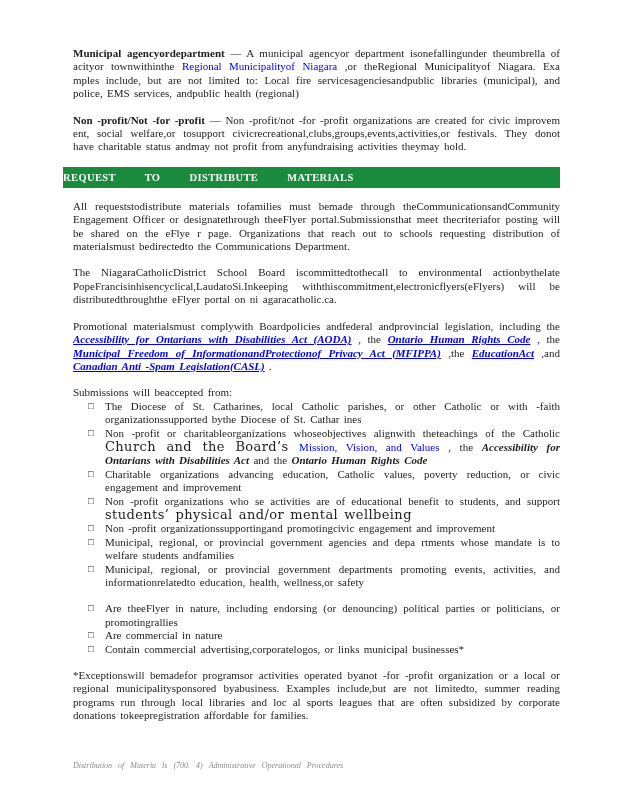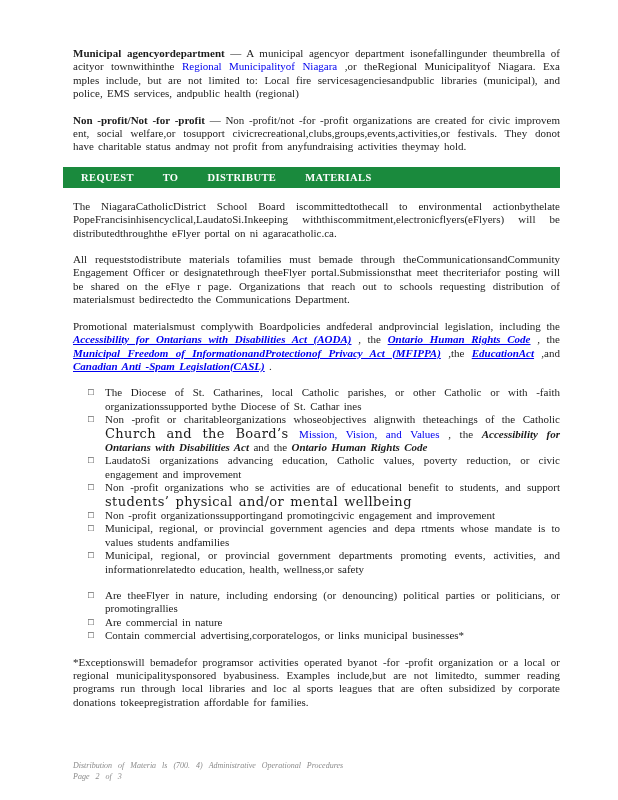--- a/index.html
+++ b/index.html
@@ -19,21 +19,21 @@
     font-family:"Liberation Serif",serif;
     font-size:11px;line-height:13.4px;
     text-align:justify;word-spacing:1.6px;
   }
   .para{margin:0 0 13px 0;}
   b.term{font-weight:bold;}
   .banner{
     margin:1px 0 12px -10px;width:497px;height:21px;
     background:var(--banner-green);
     color:#ffffff;font-weight:bold;font-size:10.5px;line-height:21px;
-    padding-left:18px;letter-spacing:.4px;word-spacing:26px;
+    padding-left:0;letter-spacing:.4px;word-spacing:26px;
     text-align:left;
   }
   a{cursor:pointer;text-decoration:none;}
   .plain-link{color:var(--link-blue);}
   .doclink{color:var(--link-blue);font-weight:bold;font-style:italic;text-decoration:underline;}
   .act{font-style:italic;font-weight:bold;}
   .altfont{font-family:"DejaVu Serif",serif;font-size:13px;letter-spacing:.4px;}
   .heading-line{margin:0;}
   ul.blist{margin:0 0 13px 0;padding:0;list-style:none;}
   ul.blist li{display:flex;}
@@ -51,50 +51,51 @@
 
 <div class="page">
   <div class="content">
 
     <p class="para"><b class="term">Municipal agencyordepartment </b><span>— A municipal agencyor department isonefallingunder theumbrella of acityor townwithinthe </span><a class="plain-link">Regional Municipalityof Niagara</a><span> ,or theRegional Municipalityof Niagara. Exa mples include, but are not limited to: Local fire servicesagenciesandpublic libraries (municipal), and police, EMS services, andpublic health (regional)</span></p>
 
     <p class="para"><b class="term">Non -profit/Not -for -profit </b><span>— Non -profit/not -for -profit organizations are created for civic improvem ent, social welfare,or tosupport civicrecreational,clubs,groups,events,activities,or festivals. They donot have charitable status andmay not profit from anyfundraising activities theymay hold.</span></p>
 
     <div class="banner"><span>REQUEST TO DISTRIBUTE MATERIALS</span></div>
 
+    <p class="para">All requeststodistribute materials tofamilies must bemade through theCommunicationsandCommunity Engagement Officer or designatethrough theeFlyer portal.Submissionsthat meet thecriteriafor posting will be shared on the eFlye r page. Organizations that reach out to schools requesting distribution of materialsmust bedirectedto the Communications Department.</p>
+
     <p class="para">The NiagaraCatholicDistrict School Board iscommittedtothecall to environmental actionbythelate PopeFrancisinhisencyclical,LaudatoSi.Inkeeping withthiscommitment,electronicflyers(eFlyers) will be distributedthroughthe eFlyer portal on ni agaracatholic.ca.</p>
-
-    <p class="para">All requeststodistribute materials tofamilies must bemade through theCommunicationsandCommunity Engagement Officer or designatethrough theeFlyer portal.Submissionsthat meet thecriteriafor posting will be shared on the eFlye r page. Organizations that reach out to schools requesting distribution of materialsmust bedirectedto the Communications Department.</p>
 
     <p class="para"><span>Promotional materialsmust complywith Boardpolicies andfederal andprovincial legislation, including the </span><a class="doclink">Accessibility for Ontarians with Disabilities Act (AODA)</a><span> , the </span><a class="doclink">Ontario Human Rights Code</a><span> , the </span><a class="doclink">Municipal Freedom of InformationandProtectionof Privacy Act (MFIPPA)</a><span> ,the </span><a class="doclink">EducationAct</a><span> ,and </span><a class="doclink">Canadian Anti -Spam Legislation(CASL)</a><span> .</span></p>
 
+    <p class="para heading-line">Submissions will beaccepted from:</p>
     <ul class="blist">
       <li>
           <span class="bmark">□</span>
           <span class="litext">The Diocese of St. Catharines, local Catholic parishes, or other Catholic or with -faith organizationssupported bythe Diocese of St. Cathar ines</span>
         </li>
       <li>
           <span class="bmark">□</span>
           <span class="litext"><span>Non -profit or charitableorganizations whoseobjectives alignwith theteachings of the Catholic </span><span class="altfont">Church and the Board’s </span><a class="plain-link">Mission, Vision, and Values</a><span> , the </span><span class="act">Accessibility for Ontarians with Disabilities Act</span><span> and the </span><span class="act">Ontario Human Rights Code</span></span>
         </li>
       <li>
           <span class="bmark">□</span>
-          <span class="litext">LaudatoSi organizations advancing education, Catholic values, poverty reduction, or civic engagement and improvement</span>
+          <span class="litext">Charitable organizations advancing education, Catholic values, poverty reduction, or civic engagement and improvement</span>
         </li>
       <li>
           <span class="bmark">□</span>
           <span class="litext"><span>Non -profit organizations who se activities are of educational benefit to students, and support </span><span class="altfont">students’ physical and/or mental wellbeing</span></span>
         </li>
       <li>
           <span class="bmark">□</span>
           <span class="litext">Non -profit organizationssupportingand promotingcivic engagement and improvement</span>
         </li>
       <li>
           <span class="bmark">□</span>
-          <span class="litext">Municipal, regional, or provincial government agencies and depa rtments whose mandate is to values students andfamilies</span>
+          <span class="litext">Municipal, regional, or provincial government agencies and depa rtments whose mandate is to welfare students andfamilies</span>
         </li>
       <li>
           <span class="bmark">□</span>
           <span class="litext">Municipal, regional, or provincial government departments promoting events, activities, and informationrelatedto education, health, wellness,or safety</span>
         </li>
     </ul>
 
     <ul class="blist">
       <li>
           <span class="bmark">□</span>
@@ -109,15 +110,14 @@
           <span class="litext">Contain commercial advertising,corporatelogos, or links municipal businesses*</span>
         </li>
     </ul>
 
     <p class="para">*Exceptionswill bemadefor programsor activities operated byanot -for -profit organization or a local or regional municipalitysponsored byabusiness. Examples include,but are not limitedto, summer reading programs run through local libraries and loc al sports leagues that are often subsidized by corporate donations tokeepregistration affordable for families.</p>
 
   </div>
 
   <div class="footer">
     <div>Distribution of Materia ls (700. 4) Administrative Operational Procedures</div>
-    <div>Page 2 of 3</div>
   </div>
 </div>
 
 </body></html>

